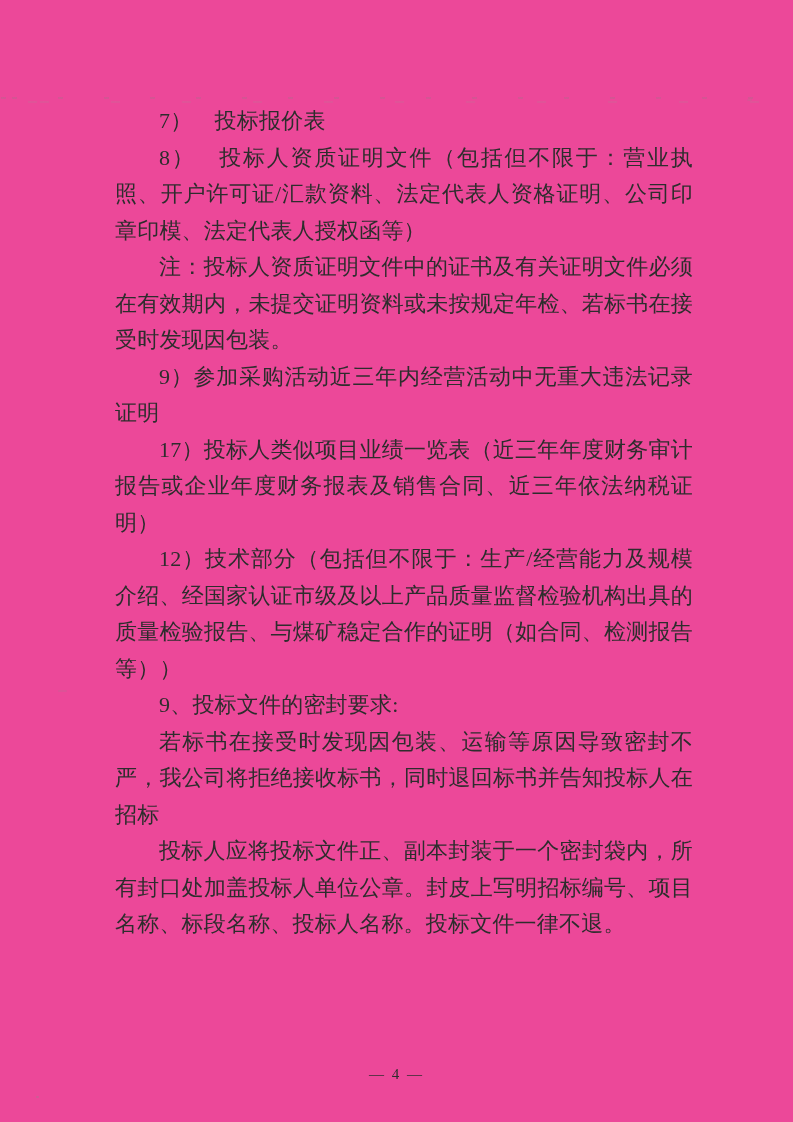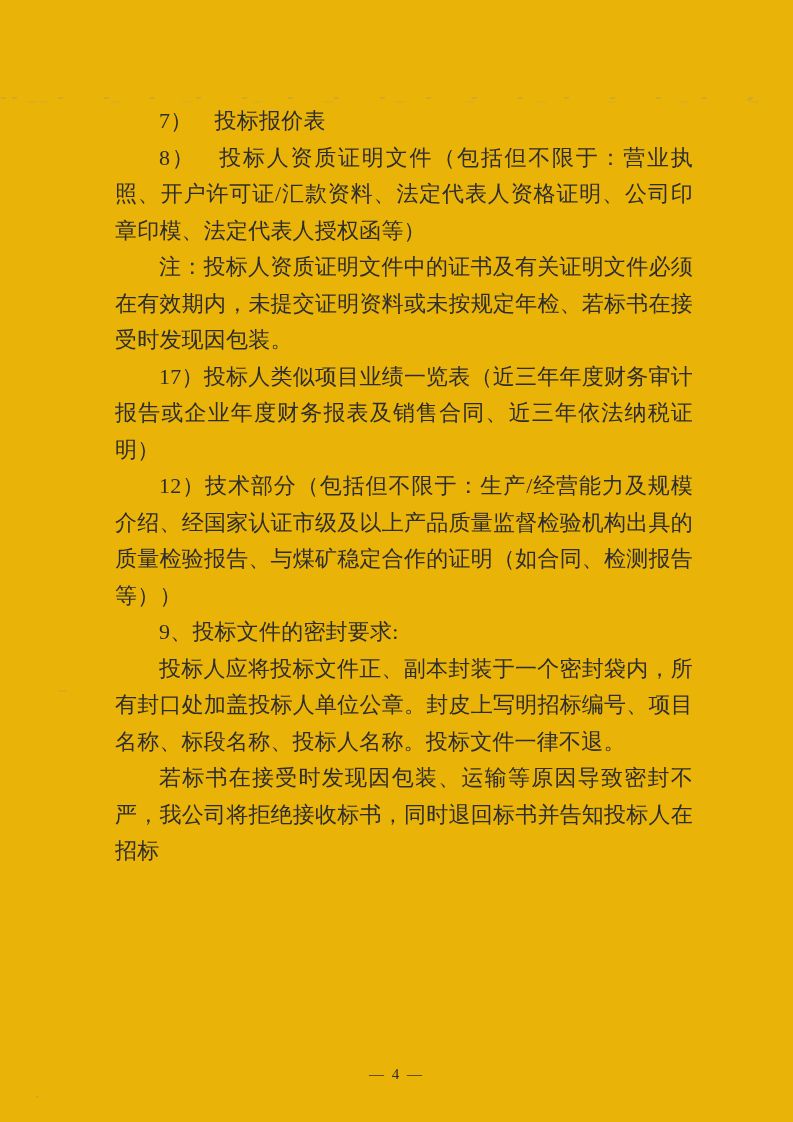--- a/index.html
+++ b/index.html
@@ -10,21 +10,21 @@
   body {
     width: 793px;
     height: 1122px;
     position: relative;
     overflow: hidden;
     font-family: "Liberation Serif", "DejaVu Serif", serif;
   }
   .page {
     position: absolute;
     inset: 0;
-    background: #eab308;
+    background: #ec4899;
   }
   
   .noise-band {
     position: absolute;
     left: 0;
     top: 96px;
     width: 793px;
     height: 7px;
     background-image:
       repeating-linear-gradient(90deg, rgba(130,130,130,0.22) 0 5px, transparent 5px 46px),
@@ -77,22 +77,23 @@
 
   <div class="noise-band"></div>
   <div class="noise-speck-a"></div>
   <div class="noise-speck-b"></div>
   <div class="noise-speck-c"></div>
 
   <div class="content">
     <p>7）　投标报价表</p>
     <p>8）　投标人资质证明文件（包括但不限于：营业执照、开户许可证/汇款资料、法定代表人资格证明、公司印章印模、法定代表人授权函等）</p>
     <p>注：投标人资质证明文件中的证书及有关证明文件必须在有效期内，未提交证明资料或未按规定年检、若标书在接受时发现因包装。</p>
+    <p>9）参加采购活动近三年内经营活动中无重大违法记录证明</p>
     <p>17）投标人类似项目业绩一览表（近三年年度财务审计报告或企业年度财务报表及销售合同、近三年依法纳税证明）</p>
     <p>12）技术部分（包括但不限于：生产/经营能力及规模介绍、经国家认证市级及以上产品质量监督检验机构出具的质量检验报告、与煤矿稳定合作的证明（如合同、检测报告等））</p>
     <p>9、投标文件的密封要求:</p>
+    <p>若标书在接受时发现因包装、运输等原因导致密封不严，我公司将拒绝接收标书，同时退回标书并告知投标人在招标</p>
     <p>投标人应将投标文件正、副本封装于一个密封袋内，所有封口处加盖投标人单位公章。封皮上写明招标编号、项目名称、标段名称、投标人名称。投标文件一律不退。</p>
-    <p>若标书在接受时发现因包装、运输等原因导致密封不严，我公司将拒绝接收标书，同时退回标书并告知投标人在招标</p>
   </div>
 
   <div class="footer">— 4 —</div>
 
 </div>
 
 </body></html>

